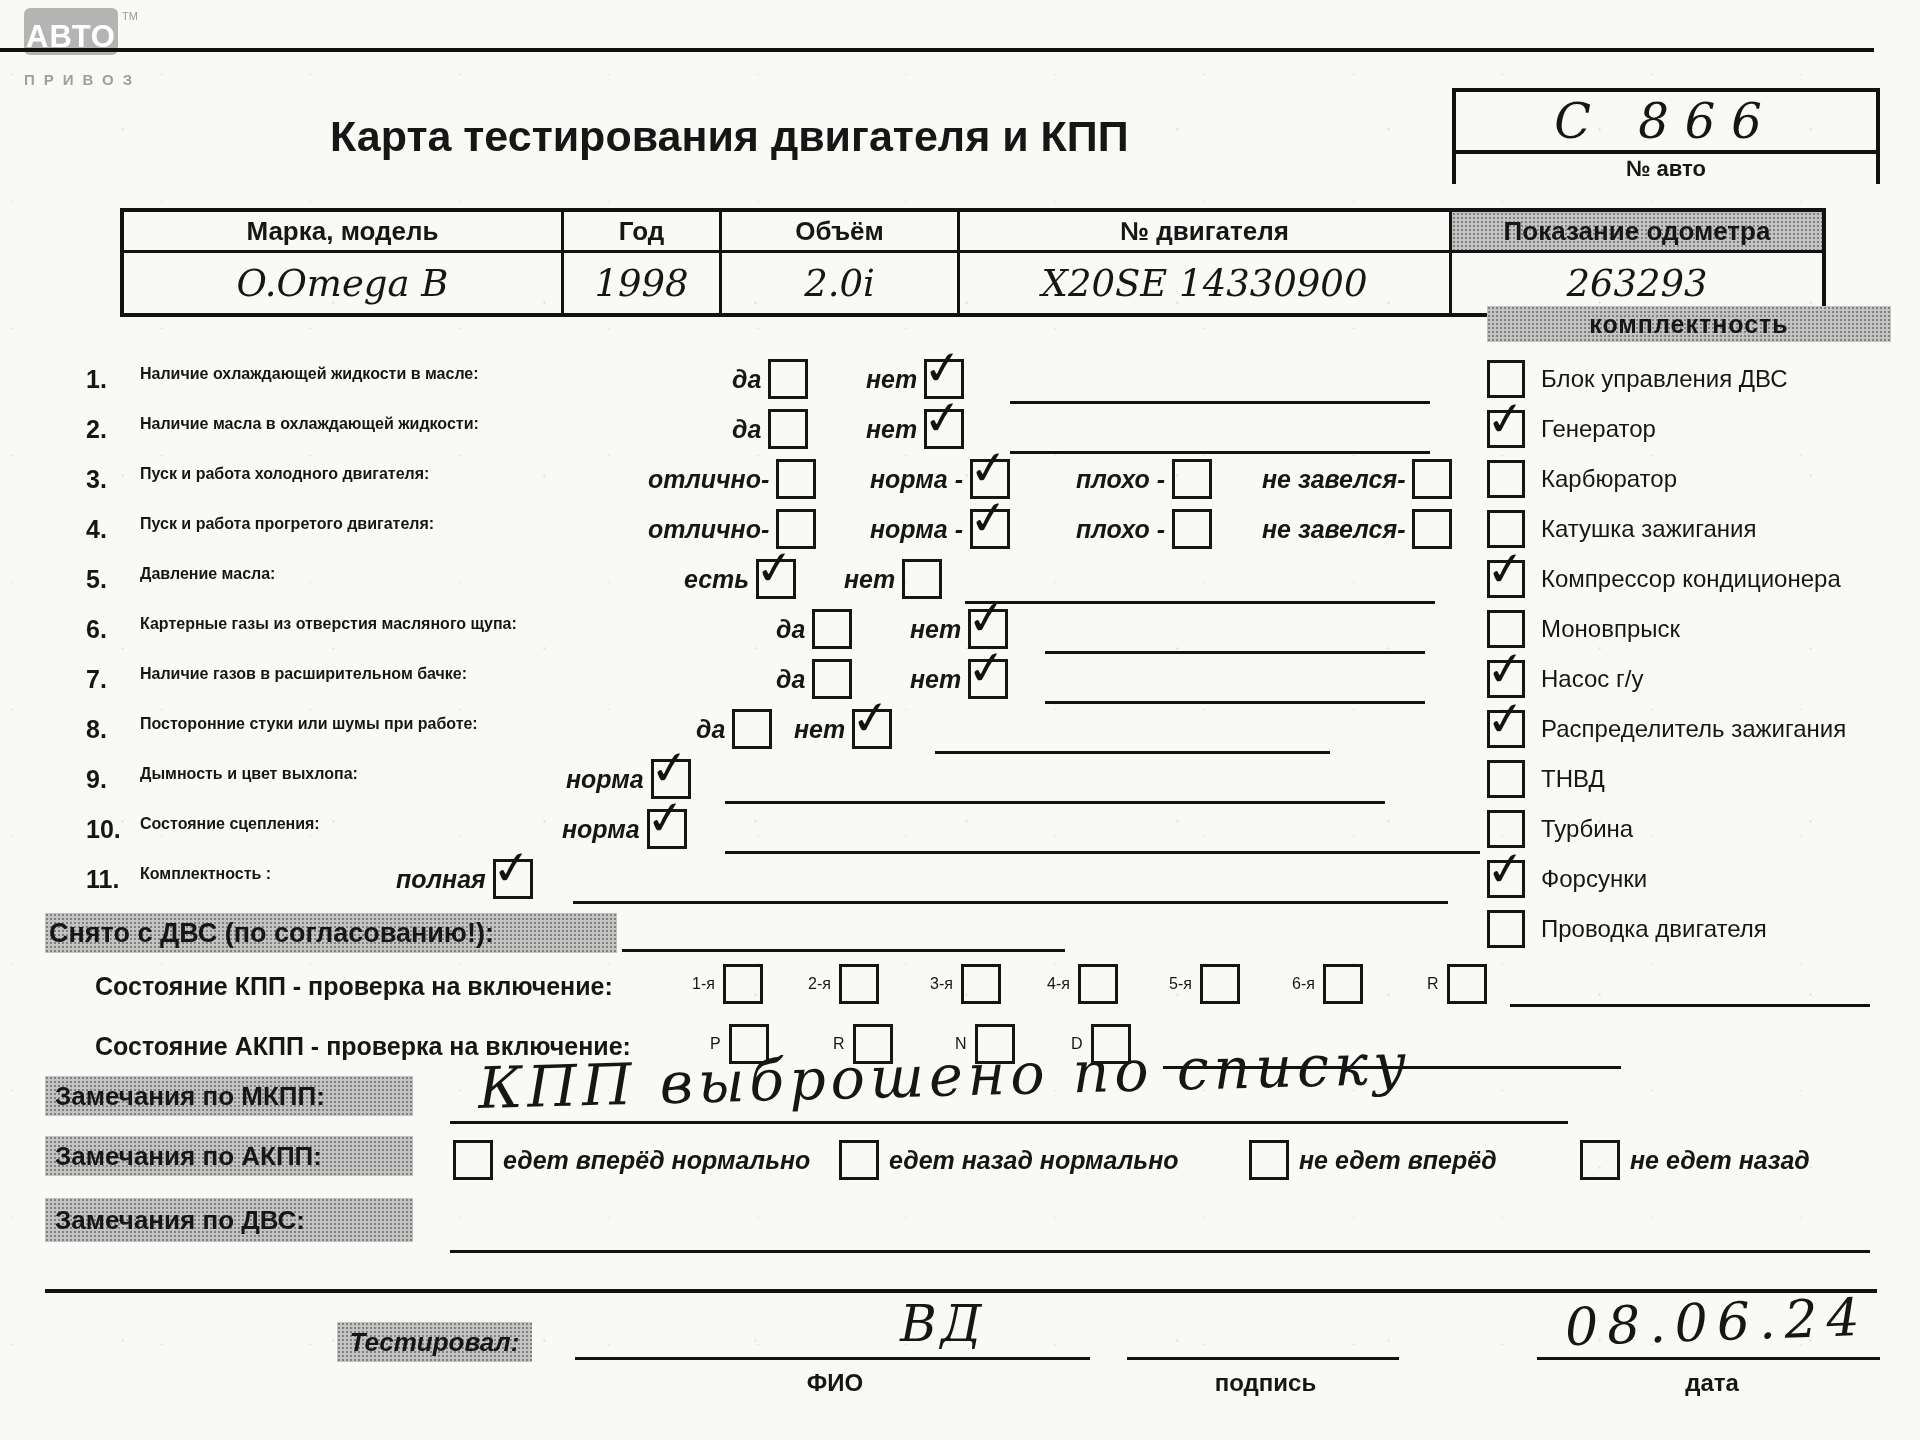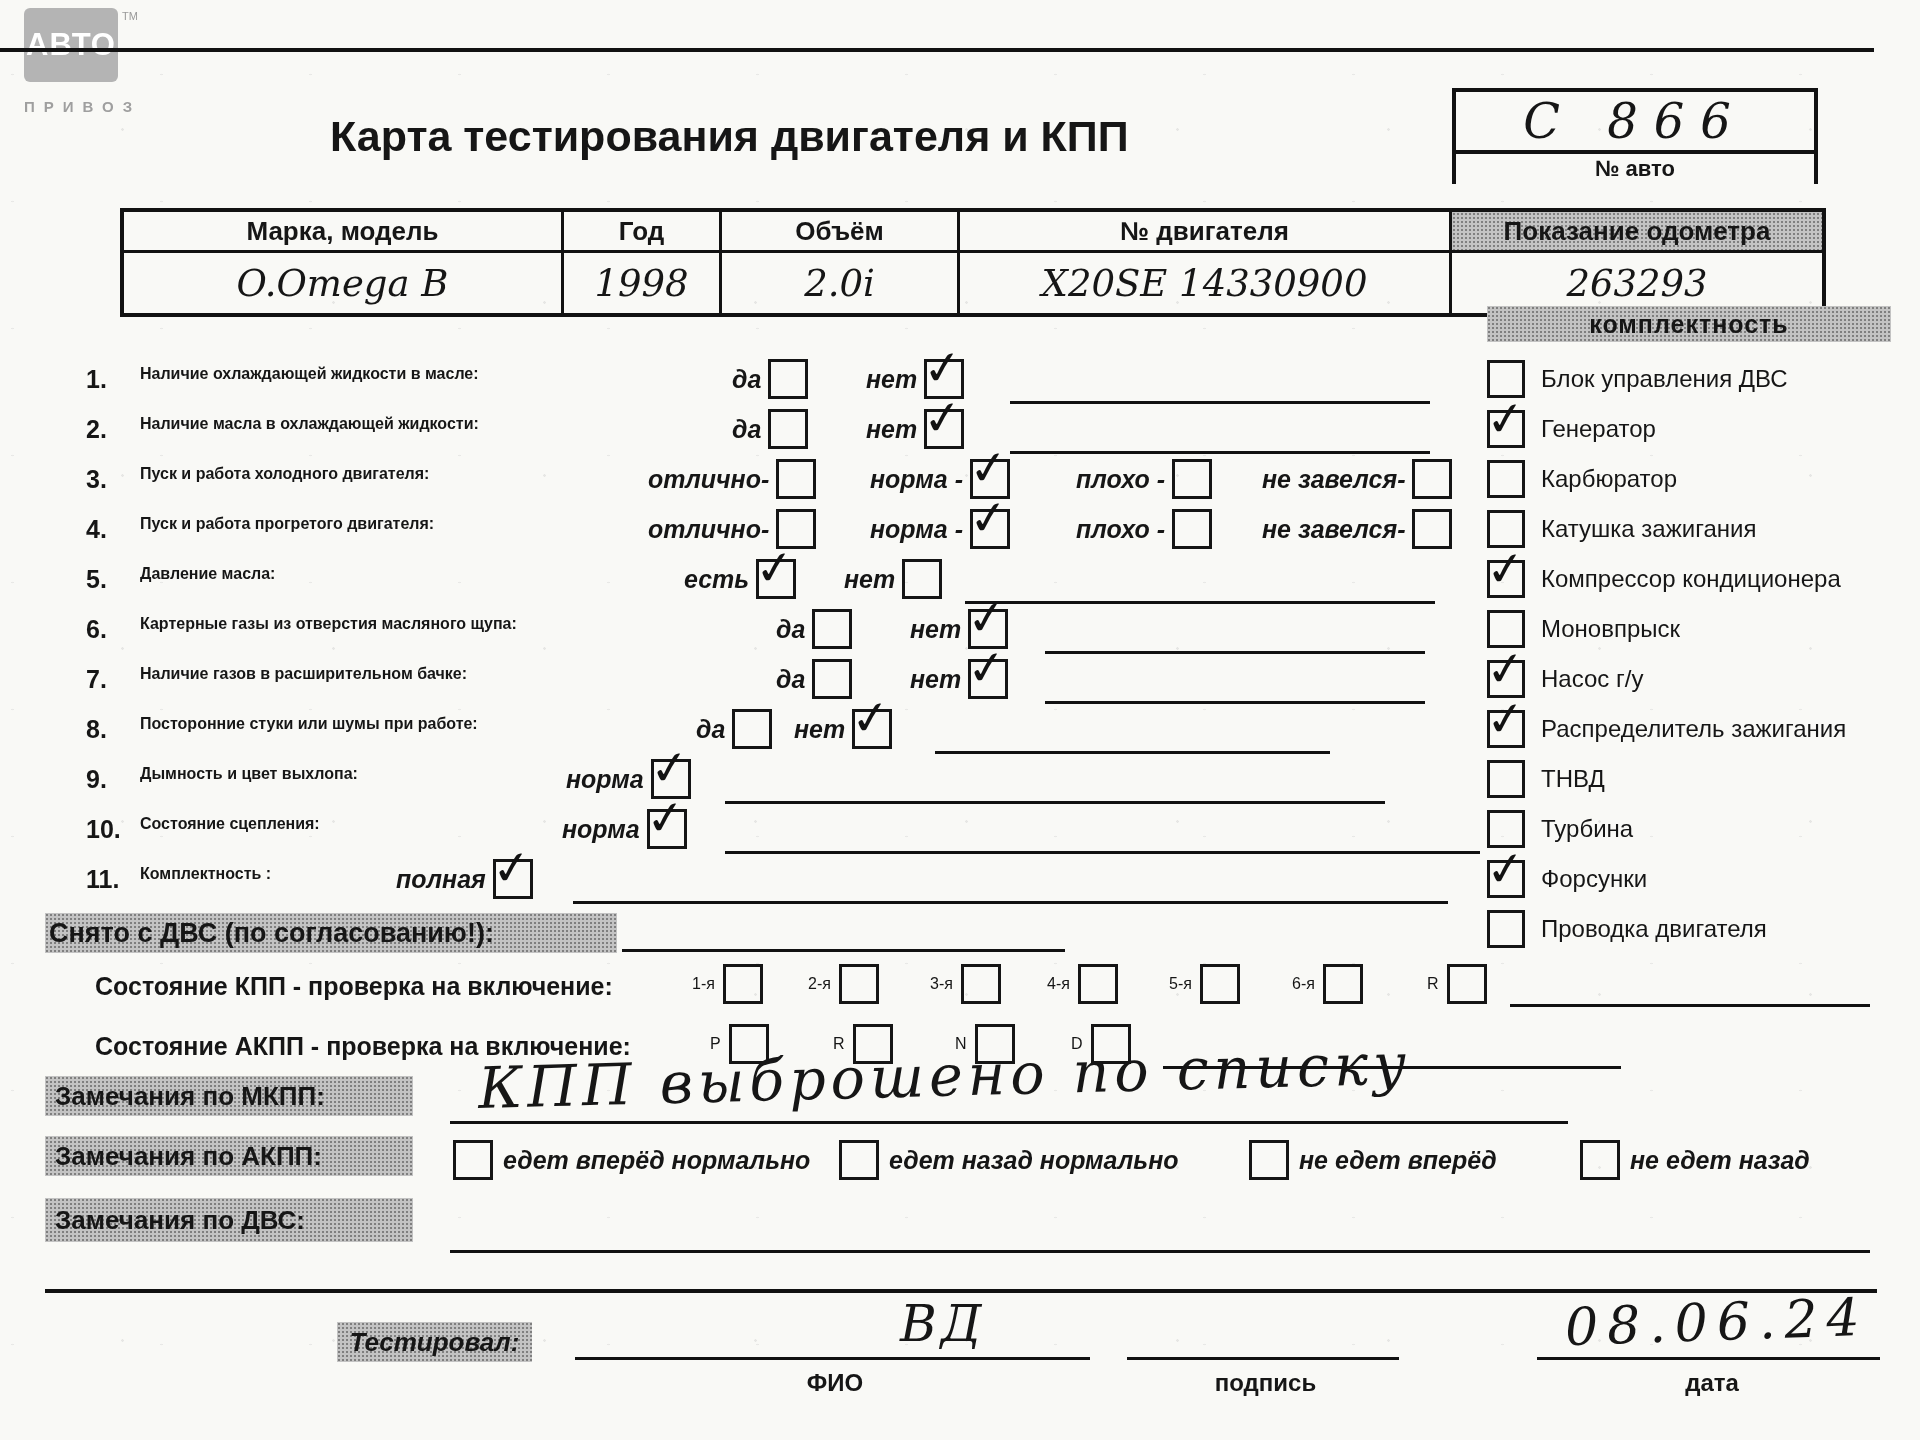--- a/index.html
+++ b/index.html
@@ -9,29 +9,29 @@
         background-image:radial-gradient(rgba(20,20,20,.08) 1.5px,transparent 1.6px),
                          radial-gradient(rgba(20,20,20,.07) 1px,transparent 1.2px);
         background-size:211px 173px,149px 127px;background-position:17px 43px,87px 11px;}
   .shade{background-color:#c3c3c3;background-image:radial-gradient(#7f7f7f 1px,transparent 1.5px);background-size:4px 4px;}
   .hw{font-family:"DejaVu Serif",serif;font-style:italic;}
   .rule{position:absolute;border-bottom:4px solid #121212;height:0;}
   .wline{position:absolute;border-bottom:3px solid #121212;height:0;}
 
   
   #logo{position:absolute;left:24px;top:8px;width:110px;}
-  #logo .badge{width:94px;height:74px;background:#b4b4b4;border-radius:6px;display:flex;align-items:center;justify-content:center;}
+  #logo .badge{width:94px;height:47px;background:#b4b4b4;border-radius:6px;display:flex;align-items:flex-end;justify-content:center;}
   #logo .brand{color:#fff;font-weight:bold;font-size:31px;letter-spacing:1px;}
   #logo .tm{position:absolute;left:98px;top:2px;font-size:11px;color:#9a9a9a;}
   #logo .sub{margin-top:16px;color:#9f9f9f;font-size:15px;font-weight:bold;letter-spacing:9px;}
 
   #title{position:absolute;left:330px;top:112px;font-size:43px;font-weight:bold;white-space:nowrap;}
 
   
-  #car-box{position:absolute;left:1452px;top:88px;width:366px;text-align:center;}
+  #car-box{position:absolute;left:1452px;top:88px;width:428px;text-align:center;}
   #car-box .car-val{height:58px;border:4px solid #121212;display:flex;align-items:center;justify-content:center;
         font-size:48px;letter-spacing:16px;}
   #car-box .car-lbl{height:30px;border-left:4px solid #121212;border-right:4px solid #121212;
         display:flex;align-items:center;justify-content:center;font-weight:bold;font-size:22px;}
 
   
   #main-table{position:absolute;left:120px;top:208px;width:1698px;border:4px solid #121212;
         display:grid;grid-template-columns:440px 158px 238px 492px auto;}
   #main-table .hcell{height:38px;border-right:3px solid #121212;border-bottom:3px solid #121212;
         display:flex;align-items:center;justify-content:center;font-weight:bold;font-size:26px;}

